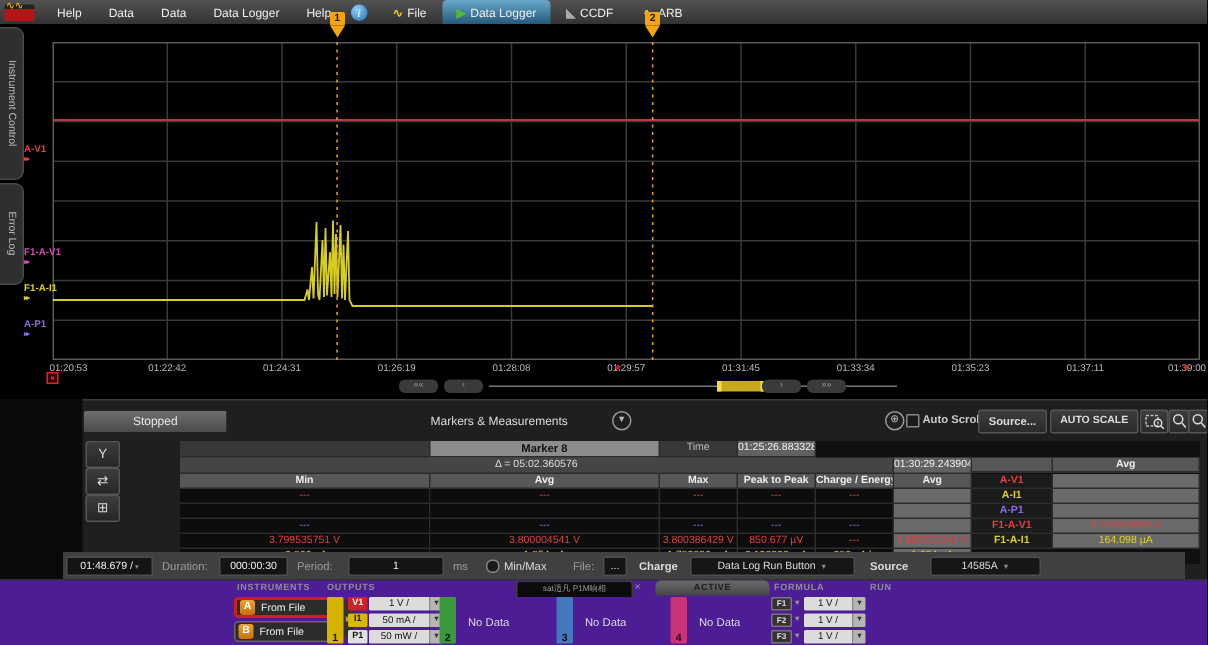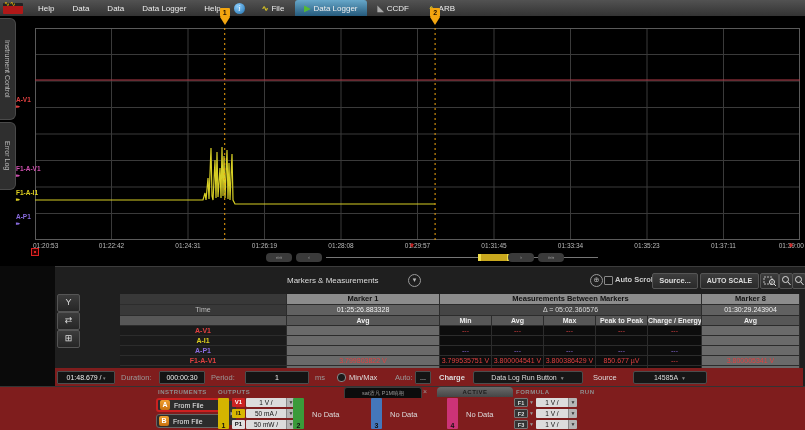--- a/index.html
+++ b/index.html
@@ -60,29 +60,29 @@
   .tc.h1{height:10px;line-height:10px;background:#8c8c8c;color:#111;font-weight:bold;font-size:7.5px;}
   .tc.h2{height:10px;line-height:10px;background:#454545;color:#ddd;}
   .tc.h2t{height:10px;line-height:10px;background:#383838;color:#bbb;}
   .tc.h2m{height:10px;line-height:10px;background:#616161;color:#f0f0f0;}
   .tc.h3{background:#575757;color:#eee;font-weight:bold;}
   .tc.lblc{background:#1b1b1b;font-weight:bold;}
   .tc.mcol{background:#6a6a6a;}
   .tblicon{left:57px;width:21px;height:16px;background:linear-gradient(#3c3c3c,#262626);
            border:1px solid #555;border-radius:2px;color:#ddd;font-size:9px;text-align:center;line-height:15px;}
   
-  .statusbar{left:55px;top:368px;width:748px;height:18px;background:#7f1d1d;font-size:7.5px;color:#aaa;}
+  .statusbar{left:42px;top:368px;width:748px;height:18px;background:#404040;font-size:7.5px;color:#aaa;}
   .sfield{position:absolute;top:3px;height:11px;background:#141414;border:1px solid #4d4d4d;
           color:#eee;font-size:7px;line-height:11px;text-align:center;border-radius:1px;}
   .slabel{position:absolute;top:5px;font-size:7.5px;color:#9a9a9a;}
   .ddown{position:absolute;top:3px;height:11px;background:#161616;border:1px solid #4d4d4d;border-radius:2px;
          color:#ddd;font-size:7px;line-height:11px;text-align:center;}
   .ddown .car{color:#888;margin-left:3px;font-size:5px;}
   
-  .bottompanel{left:0;top:386px;width:805px;height:44px;background:#7f1d1d;border-top:1px solid #333;}
+  .bottompanel{left:0;top:386px;width:805px;height:44px;background:#4c1d95;border-top:1px solid #333;}
   .seclabel{position:absolute;top:2px;font-size:6px;color:#8f8f8f;letter-spacing:.5px;font-weight:bold;}
   .filetab{position:absolute;top:0;height:10px;background:#0c0c0c;border:1px solid #3c3c3c;border-bottom:none;
            border-radius:3px 3px 0 0;font-size:5.5px;color:#999;text-align:center;line-height:10px;}
   .activetab{position:absolute;top:0;height:10px;background:linear-gradient(#6a6a6a,#454545);
              border-radius:4px 4px 0 0;font-size:6px;color:#1c1c1c;font-weight:bold;text-align:center;
              line-height:10px;letter-spacing:.5px;}
   .ffbtn{position:absolute;left:0;width:70px;height:14px;background:#2c2c2c;border:1px solid #666;
          border-radius:3px;display:flex;align-items:center;gap:4px;padding-left:2px;box-sizing:border-box;}
   .ffbtn.sel{border:2px solid #cc2020;}
   .badgeA{width:10px;height:10px;border-radius:2px;background:linear-gradient(#f0a030,#c87010);
@@ -202,20 +202,21 @@
   <div class="abs sthumb"></div>
   <div class="abs sbtn" style="left:508px">›</div>
   <div class="abs sbtn" style="left:538px">»»</div>
   <div class="abs redsq"></div>
   <div class="redast" style="left:410px">*</div>
   <div class="redast" style="left:789px">*</div>
 
   <div class="abs lower"></div>
   <div class="abs blackcorner"></div>
 
+  <div class="abs gbtn" style="left:55px;top:273px;width:95px;height:14px;line-height:14px">Stopped</div>
   <div class="abs" style="left:287px;top:276px;font-size:8px;color:#ddd">Markers &amp; Measurements</div>
   <div class="abs circlet" style="left:408px;top:274px">▾</div>
   <div class="abs circlet" style="left:590px;top:274px">⊕</div>
   <div class="abs chk" style="left:604px;top:276px"></div>
   <div class="abs" style="left:615px;top:275px;font-size:7.5px;color:#ccc;font-weight:bold">Auto Scroll</div>
   <div class="abs dkbtn" style="left:652px;top:273px;width:44px;height:14px;line-height:14px;font-weight:bold">Source...</div>
   <div class="abs dkbtn" style="left:700px;top:273px;width:57px;height:14px;line-height:14px;font-size:7px;font-weight:bold">AUTO SCALE</div>
   <div class="abs dkbtn" style="left:760px;top:273px;width:17px;height:14px">
     <svg width="13" height="11" style="margin-top:1px">
         <rect x="1" y="2" width="8" height="7" fill="none" stroke="#bbb" stroke-dasharray="2,1"></rect>
@@ -235,22 +236,20 @@
         <line x1="7" y1="7" x2="9.5" y2="10" stroke="#ddd"></line>
       </svg>
   </div>
 
   <div class="abs tblicon" style="top:294px">Y</div>
   <div class="abs tblicon" style="top:312px">⇄</div>
   <div class="abs tblicon" style="top:330px">⊞</div>
 
   <div class="abs mtable" id="mtable">
       <div class="tc h2t"></div>
-      <div class="tc h1">Marker 1</div>
-      <div class="tc h1" style="grid-column: span 5;">Measurements Between Markers</div>
       <div class="tc h1">Marker 8</div>
       <div class="tc h2t">Time</div>
       <div class="tc h2m">01:25:26.883328</div>
       <div class="tc h2" style="grid-column: span 5;">Δ = 05:02.360576</div>
       <div class="tc h2m">01:30:29.243904</div>
       <div class="tc h3"></div>
       <div class="tc h3">Avg</div>
       <div class="tc h3">Min</div>
       <div class="tc h3">Avg</div>
       <div class="tc h3">Max</div>
@@ -303,27 +302,27 @@
     <div class="sfield" style="left:2px;width:56px">
       <span>01:48.679 /</span><span style="font-size:5px;color:#888"> ▾</span>
     </div>
     <div class="slabel" style="left:66px">Duration:</div>
     <div class="sfield" style="left:104px;width:44px">000:00:30</div>
     <div class="slabel" style="left:156px">Period:</div>
     <div class="sfield" style="left:190px;width:62px">1</div>
     <div class="slabel" style="left:260px">ms</div>
     <div class="chk" style="position:absolute;left:282px;top:5px;border-radius:4px"></div>
     <div class="slabel" style="left:294px;color:#ddd;font-weight:normal">Min/Max</div>
-    <div class="slabel" style="left:340px">Auto:</div>
+    <div class="slabel" style="left:340px">File:</div>
     <div class="sfield" style="left:360px;width:14px">...</div>
     <div class="slabel" style="left:384px;color:#ddd;font-weight:bold">Charge</div>
     <div class="ddown" style="left:418px;width:108px">
       <span>Data Log Run Button</span><span class="car">▼</span>
     </div>
-    <div class="slabel" style="left:538px;color:#ddd;font-weight:normal">Source</div>
+    <div class="slabel" style="left:538px;color:#ddd;font-weight:bold">Source</div>
     <div class="ddown" style="left:578px;width:72px">
       <span>14585A</span><span class="car">▼</span>
     </div>
   </div>
 
   <div class="abs bottompanel">
     <div class="seclabel" style="left:158px">INSTRUMENTS</div>
     <div class="seclabel" style="left:218px">OUTPUTS</div>
     <div class="filetab" style="left:344px;width:76px">sat适凡 P1M响相</div>
     <div class="abs" style="left:423px;top:1px;font-size:7px;color:#999">×</div>

